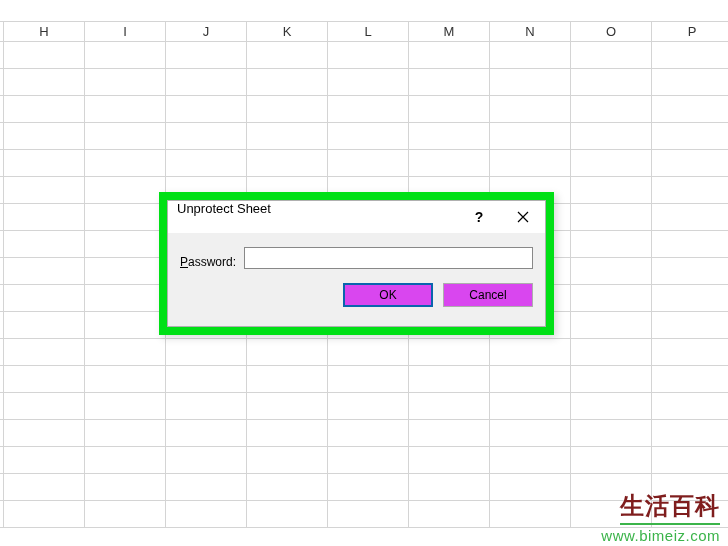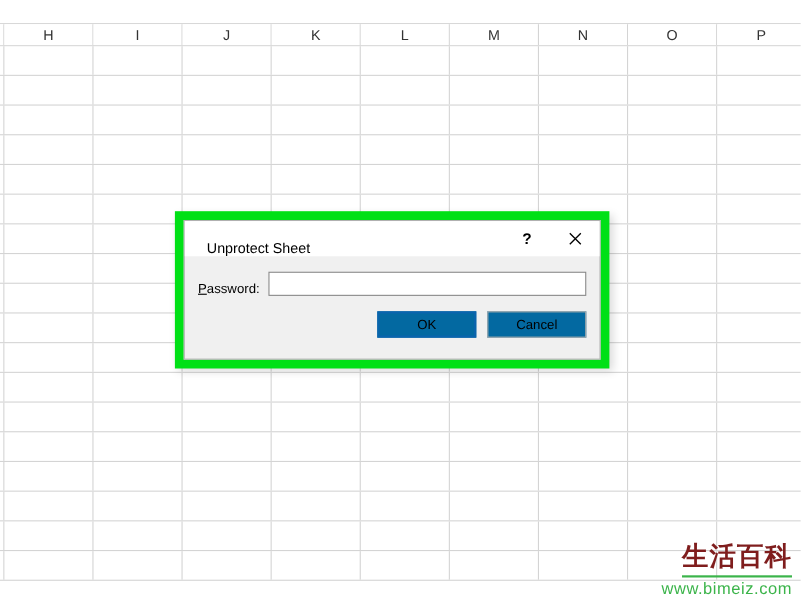--- a/index.html
+++ b/index.html
@@ -68,23 +68,23 @@
     .dialog {
       width: 100%;
       height: 100%;
       background: #f0f0f0;
       border: 1px solid #b0b0b0;
       display: flex;
       flex-direction: column;
     }
     .dialog-titlebar {
       display: flex;
-      align-items: flex-end;
+      align-items: flex-start;
       height: 32px;
-      padding-left: 20px;
+      padding-left: 9px;
       background: #ffffff;
     }
     .dialog-title {
       flex: 1;
       font-size: 13px;
       color: #000;
     }
     .title-btn {
       width: 44px;
       height: 32px;
@@ -118,21 +118,21 @@
     .dialog-buttons {
       display: flex;
       justify-content: flex-end;
       gap: 10px;
       padding: 8px 12px 12px 12px;
     }
     .dlg-btn {
       width: 90px;
       height: 24px;
       font-size: 12px;
-      background: #0369a1;
+      background: #d946ef;
       border: 1px solid #adadad;
       cursor: default;
     }
     .dlg-btn.primary {
       border: 2px solid #0a64ad;
     }
     .watermark {
       position: absolute;
       right: 8px;
       bottom: 2px;

